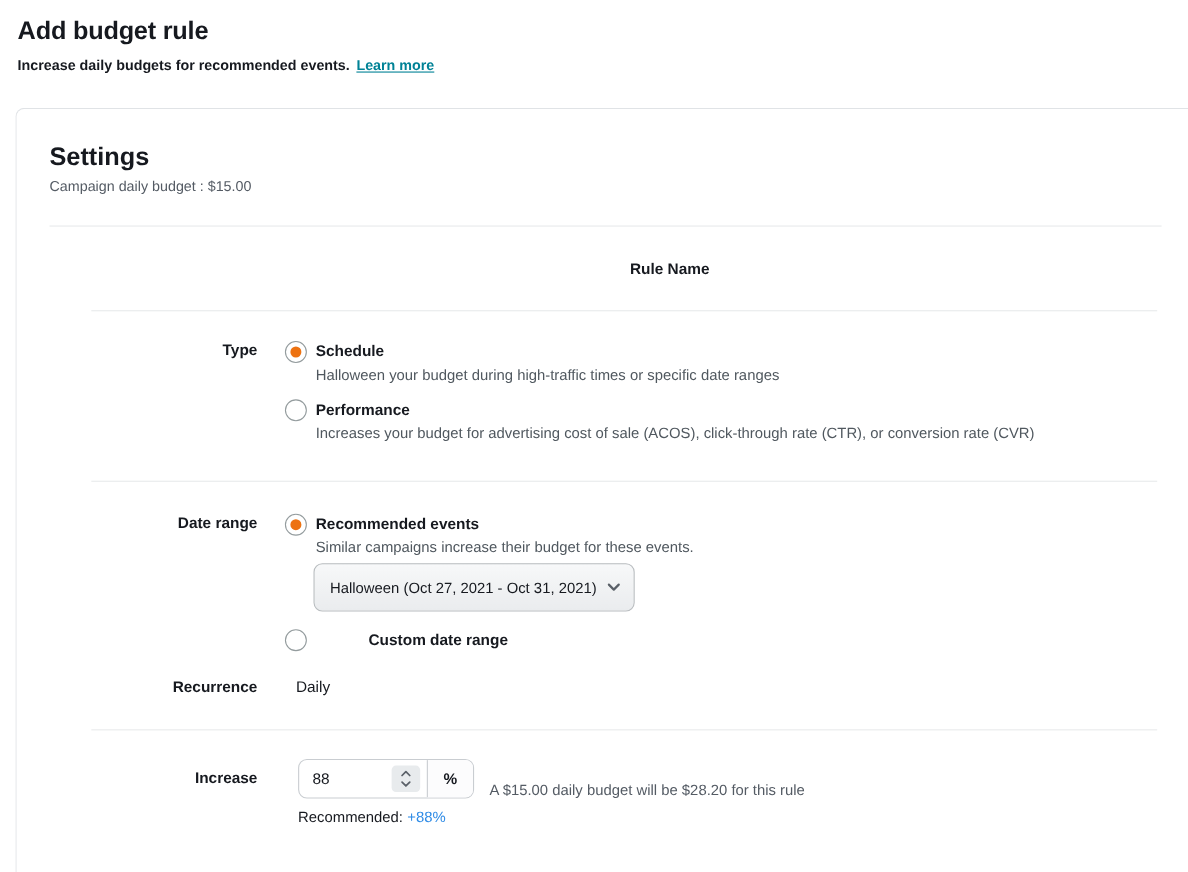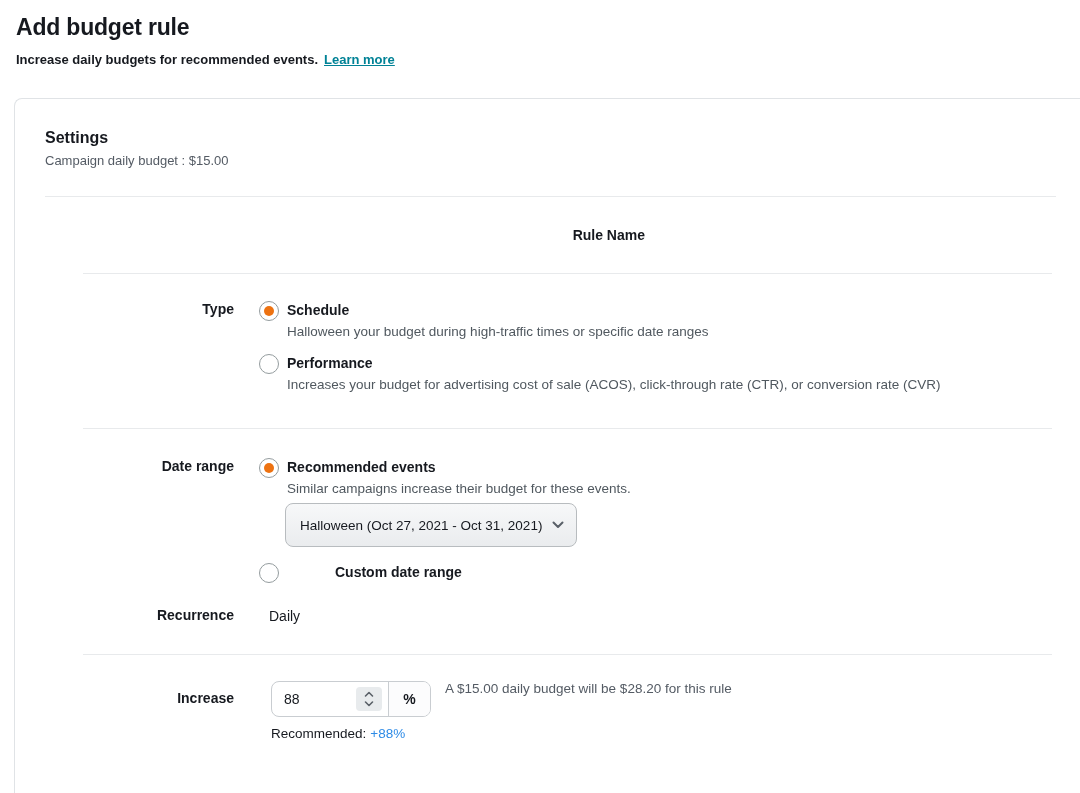--- a/index.html
+++ b/index.html
@@ -28,21 +28,21 @@
     margin-top: 31px;
     margin-left: 14px;
     width: calc(100% - 14px + 6px);
     height: 760px;
     background: #fff;
     border: 1px solid #e0e3e6;
     border-right: none;
     border-radius: 8px 0 0 0;
     padding: 30px 30px 0 30px;
   }
-  .card-heading { font-size: 16px; font-weight: 700; }
+  .card-heading { font-size: 23px; font-weight: 700; }
   .campaign-budget { margin-top: 6px; font-size: 13px; color: #545b64; }
 
   .divider { border: none; border-top: 1px solid #e8eaec; }
   .divider.header-div { margin-top: 28px; }
   .divider.row-div { margin-left: 38px; margin-right: 4px; }
 
   
   .form-row { display: flex; }
   .label-col {
     width: 189px; flex: 0 0 189px;
@@ -92,21 +92,21 @@
     cursor: pointer;
   }
   .dropdown-btn .chev { margin-left: 10px; display: inline-flex; }
 
   
   .row-recurrence { margin-top: 24px; padding-bottom: 29px; }
   .recurrence-value { margin-left: 10px; font-size: 14px; color: #16191f; }
 
   
   .row-increase { padding-top: 26px; }
-  .inc-line1 { display: flex; align-items: flex-start; margin-left: 12px; }
+  .inc-line1 { display: flex; align-items: flex-end; margin-left: 12px; }
   .stepper-group {
     display: inline-flex; align-items: stretch;
     height: 36px;
     border: 1px solid #c9cdd1; border-radius: 8px;
     background: #fff; overflow: hidden;
   }
   .stepper-num {
     display: flex; align-items: center;
     width: 116px; padding: 0 6px 0 12px;
   }

